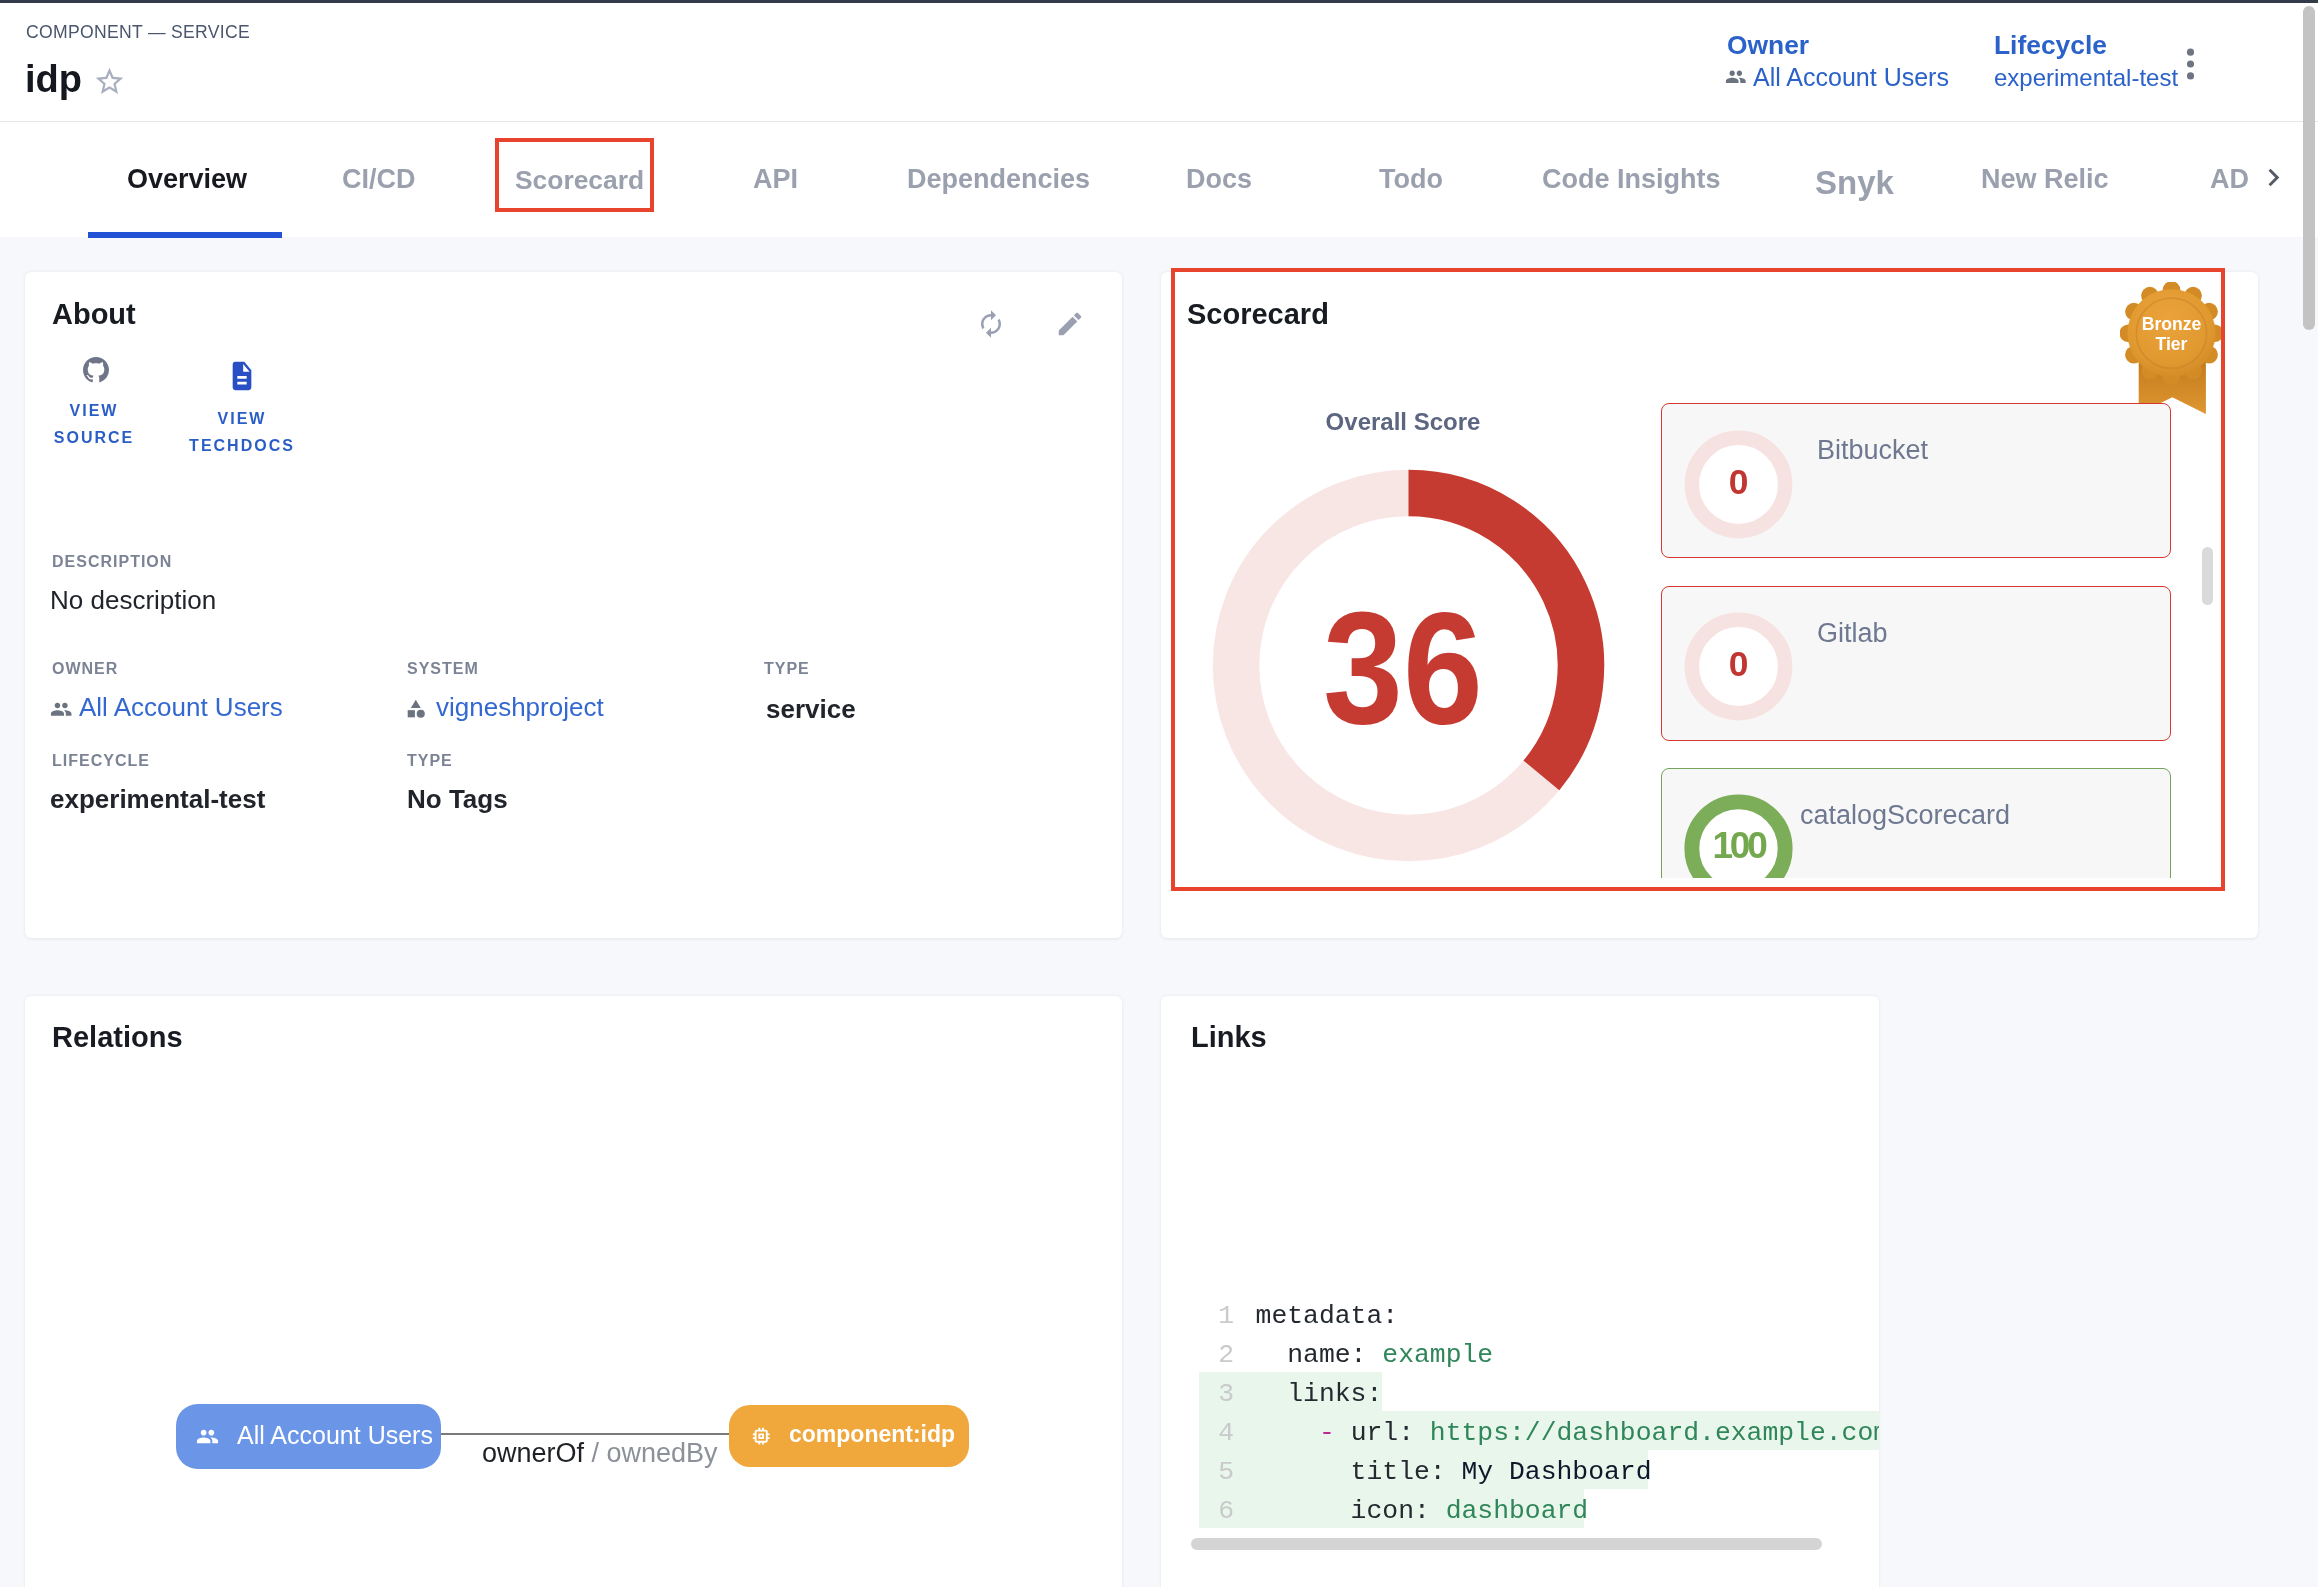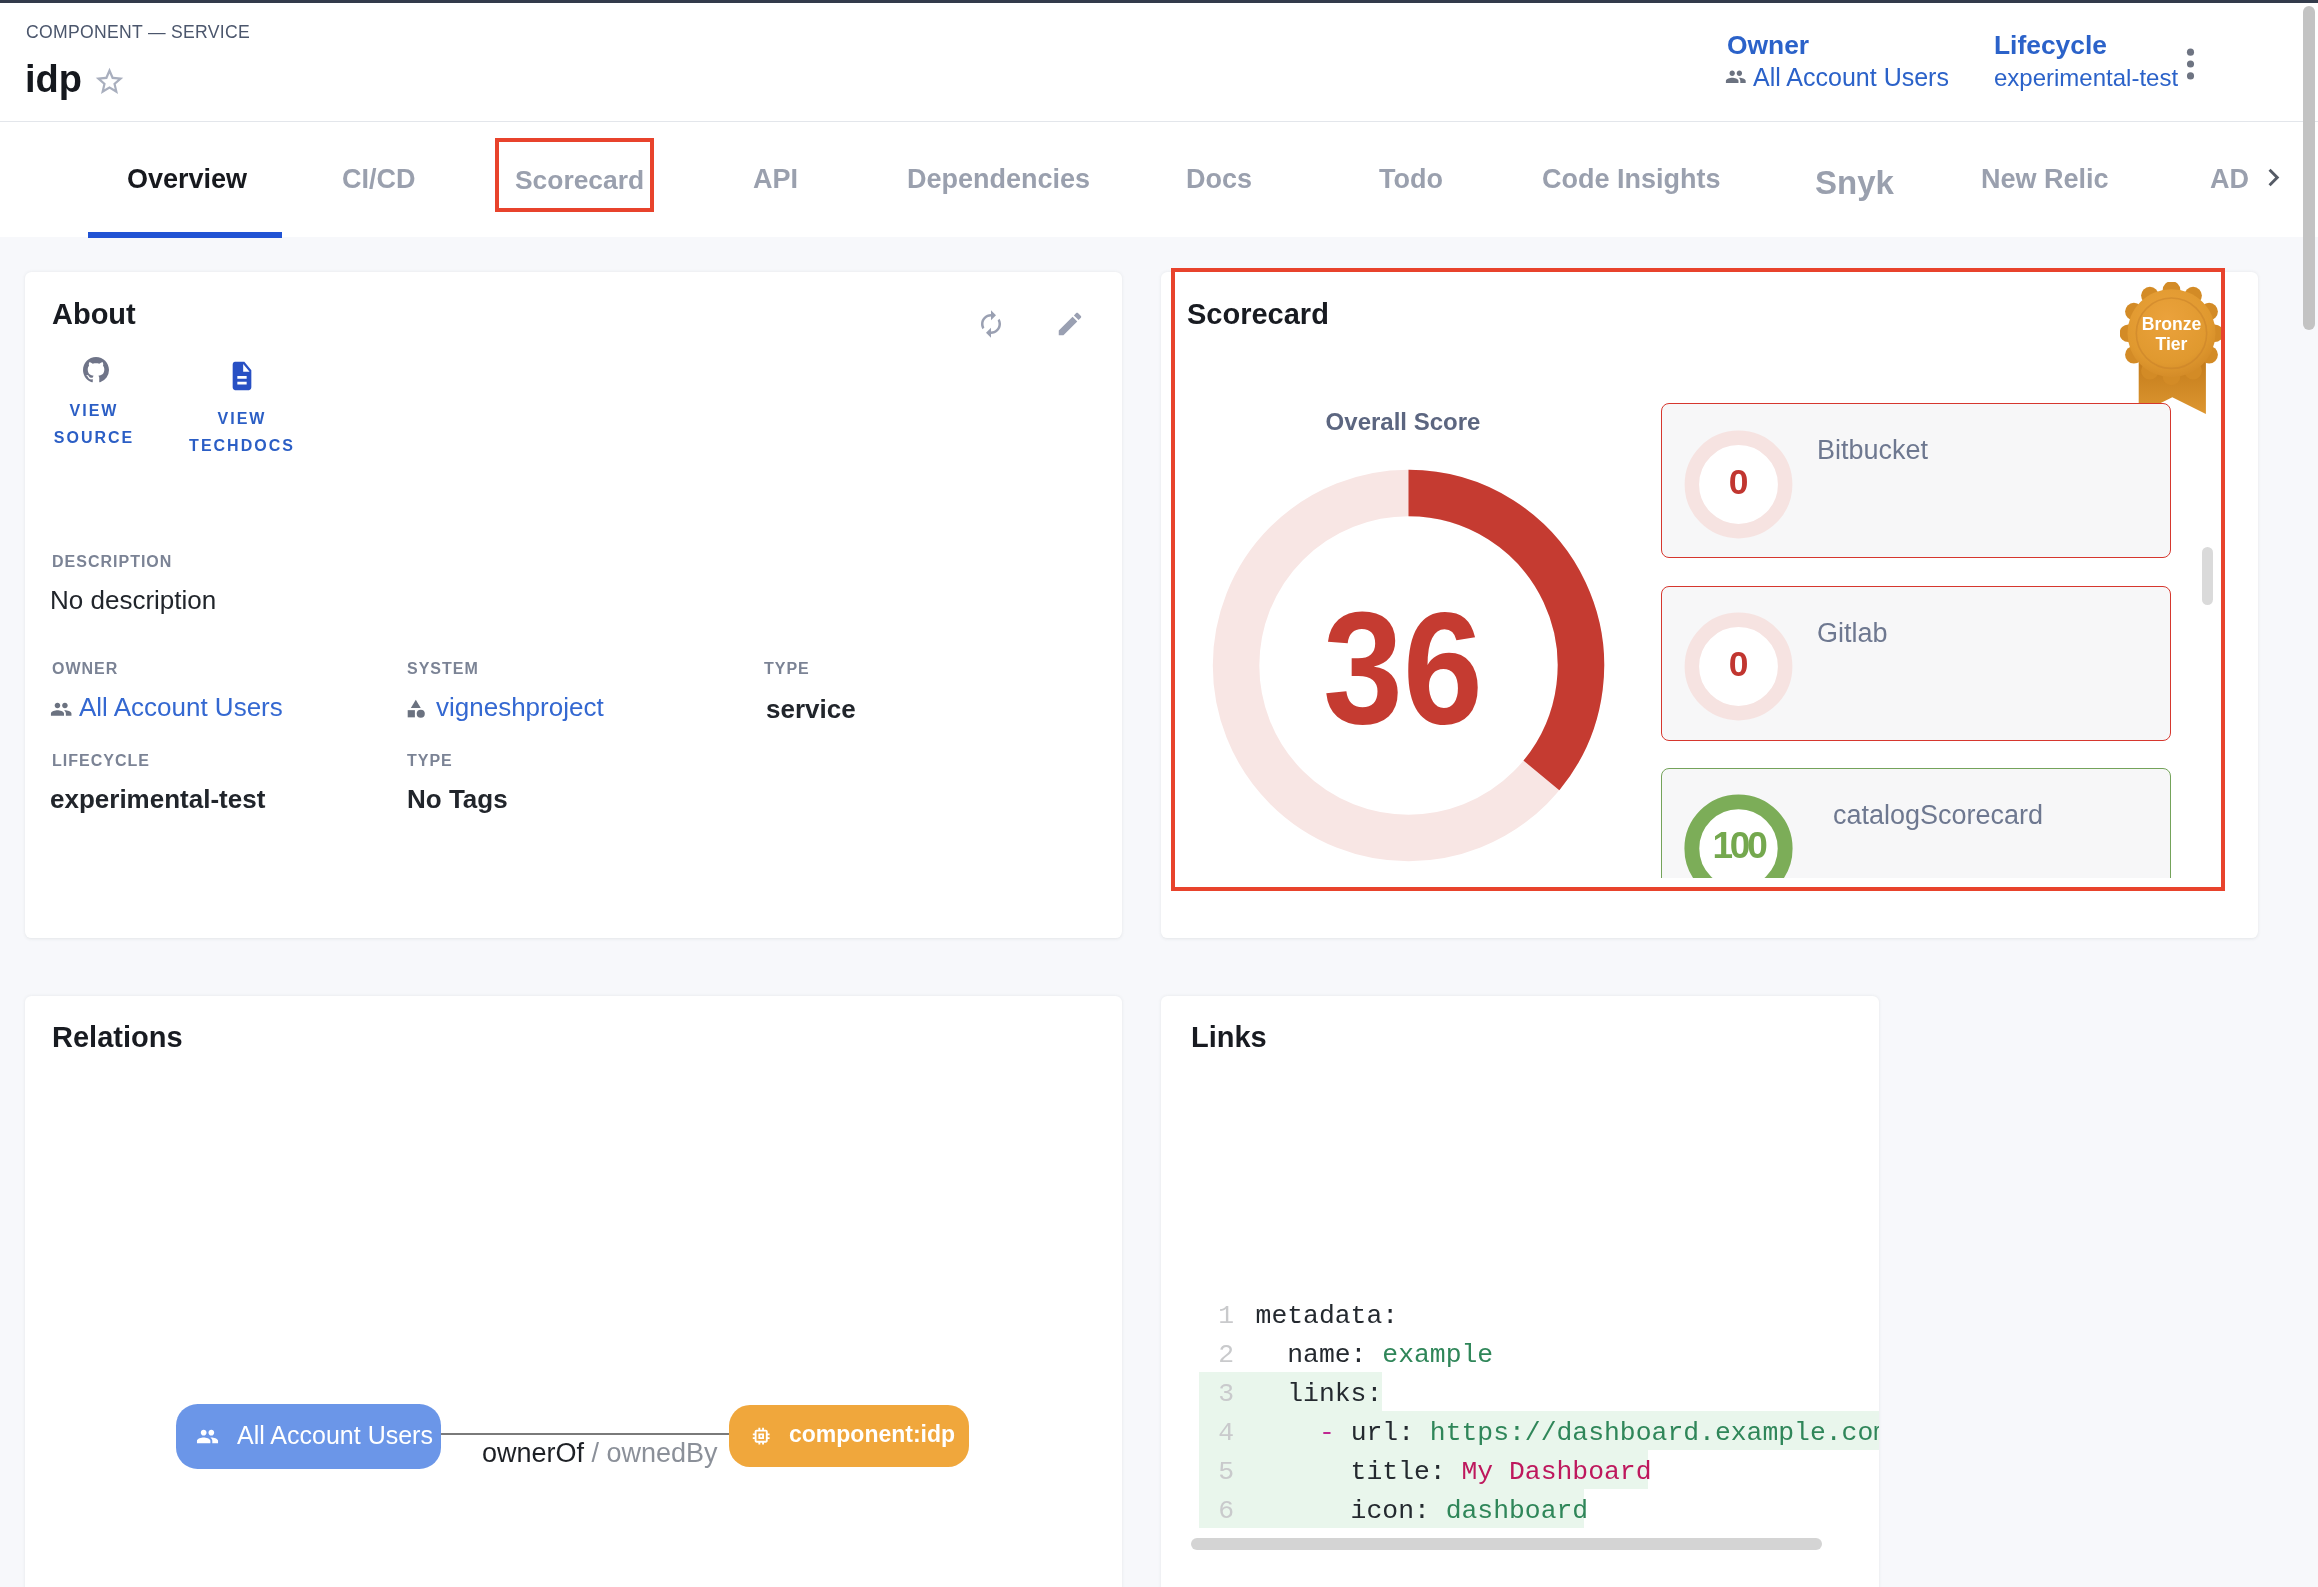--- a/index.html
+++ b/index.html
@@ -157,21 +157,21 @@
     <circle cx="69" cy="69" r="58" fill="#fff" stroke="#f6e3e1" stroke-width="18"></circle>
     <text x="69" y="81" text-anchor="middle" font-family="Liberation Sans" font-size="44" font-weight="700" fill="#c13630">0</text>
   </svg>
   <div class="abs" style="left:156px;top:215px;font-size:27px;color:#6e7890;">Gitlab</div>
 
   <div class="abs" style="left:0;top:365px;width:510px;height:155px;background:#f7f7f8;border:1.6px solid #74a35a;border-radius:8px;"></div>
   <svg class="abs" style="left:22.4px;top:390px;" width="111" height="111" viewBox="0 0 138 138">
     <circle cx="69" cy="69" r="58" fill="#fff" stroke="#7cad58" stroke-width="18.5"></circle>
     <text x="69" y="81" text-anchor="middle" font-family="Liberation Sans" font-size="46" font-weight="700" fill="#74a84e" letter-spacing="-4">100</text>
   </svg>
-  <div class="abs" style="left:172px;top:397px;font-size:27px;color:#6e7890;">catalogScorecard</div>
+  <div class="abs" style="left:139px;top:397px;font-size:27px;color:#6e7890;">catalogScorecard</div>
 </div>
 <div class="abs" style="left:2202px;top:547px;width:11.2px;height:58px;border-radius:5.6px;background:#dadada;"></div>
 
 <div class="card" style="left:25px;top:996px;width:1097px;height:633px;"></div>
 <div class="ctitle" style="left:52px;top:1021px;">Relations</div>
 <div class="abs" style="left:441px;top:1433px;width:288px;height:1.6px;background:#7a7a7a;"></div>
 <div class="abs" style="left:176px;top:1404px;width:265px;height:65px;border-radius:21.6px;background:#6b96e8;"></div>
 <svg class="abs" style="left:196px;top:1425px;" width="23" height="23" viewBox="0 0 24 24" fill="#fff">
     <path d="M16 11c1.66 0 2.99-1.34 2.99-3S17.66 5 16 5c-1.66 0-3 1.34-3 3s1.34 3 3 3zm-8 0c1.66 0 2.99-1.34 2.99-3S9.66 5 8 5C6.34 5 5 6.34 5 8s1.34 3 3 3zm0 2c-2.33 0-7 1.17-7 3.5V19h14v-2.5c0-2.33-4.67-3.5-7-3.5zm8 0c-.29 0-.62.02-.97.05 1.16.84 1.97 1.97 1.97 3.45V19h6v-2.5c0-2.33-4.67-3.5-7-3.5z"></path>
   </svg>
@@ -188,21 +188,21 @@
 
   <div class="abs" style="left:0;top:301px;width:718px;font-family:'Liberation Mono',monospace;font-size:26.4px;">
     <div class="abs" style="left:38px;top:75px;width:183px;height:39px;background:#e9f6ec;"></div>
     <div class="abs" style="left:38px;top:114px;width:680px;height:39px;background:#e9f6ec;"></div>
     <div class="abs" style="left:38px;top:153px;width:449px;height:39px;background:#e9f6ec;"></div>
     <div class="abs" style="left:38px;top:192px;width:385px;height:39px;background:#e9f6ec;"></div>
     <div class="abs" style="left:38px;top:0px;height:39px;line-height:39px;white-space:nowrap;"><span style="color:#c9cacc;display:inline-block;width:35px;text-align:right;">1</span><span style="margin-left:21.6px;color:#24292f;white-space:pre;">metadata:</span></div>
     <div class="abs" style="left:38px;top:39px;height:39px;line-height:39px;white-space:nowrap;"><span style="color:#c9cacc;display:inline-block;width:35px;text-align:right;">2</span><span style="margin-left:21.6px;color:#24292f;white-space:pre;">  name: <span style="color:#2f8659;">example</span></span></div>
     <div class="abs" style="left:38px;top:78px;height:39px;line-height:39px;white-space:nowrap;"><span style="color:#c9cacc;display:inline-block;width:35px;text-align:right;">3</span><span style="margin-left:21.6px;color:#24292f;white-space:pre;">  links:</span></div>
     <div class="abs" style="left:38px;top:117px;height:39px;line-height:39px;white-space:nowrap;"><span style="color:#c9cacc;display:inline-block;width:35px;text-align:right;">4</span><span style="margin-left:21.6px;color:#24292f;white-space:pre;">    <span style="color:#c02891;">-</span> url: <span style="color:#2f8659;">https://dashboard.example.com</span></span></div>
-    <div class="abs" style="left:38px;top:156px;height:39px;line-height:39px;white-space:nowrap;"><span style="color:#c9cacc;display:inline-block;width:35px;text-align:right;">5</span><span style="margin-left:21.6px;color:#24292f;white-space:pre;">      title: <span style="color:#be185d;">My Dashboard</span></span></div>
+    <div class="abs" style="left:38px;top:156px;height:39px;line-height:39px;white-space:nowrap;"><span style="color:#c9cacc;display:inline-block;width:35px;text-align:right;">5</span><span style="margin-left:21.6px;color:#24292f;white-space:pre;">      title: <span style="color:#0f172a;">My Dashboard</span></span></div>
     <div class="abs" style="left:38px;top:195px;height:39px;line-height:39px;white-space:nowrap;"><span style="color:#c9cacc;display:inline-block;width:35px;text-align:right;">6</span><span style="margin-left:21.6px;color:#24292f;white-space:pre;">      icon: <span style="color:#2f8659;">dashboard</span></span></div>
   </div>
 
   <div class="abs" style="left:30px;top:542px;width:631px;height:12px;border-radius:6px;background:#d4d4d4;"></div>
   <div class="abs" style="left:26px;top:591px;width:166px;height:24px;border-radius:6.4px;background:#2f6bd9;"></div>
 </div>
 
 <div class="abs" style="left:2303px;top:6.4px;width:12px;height:324px;border-radius:6px;background:#c3c3c3;"></div>
 
 

